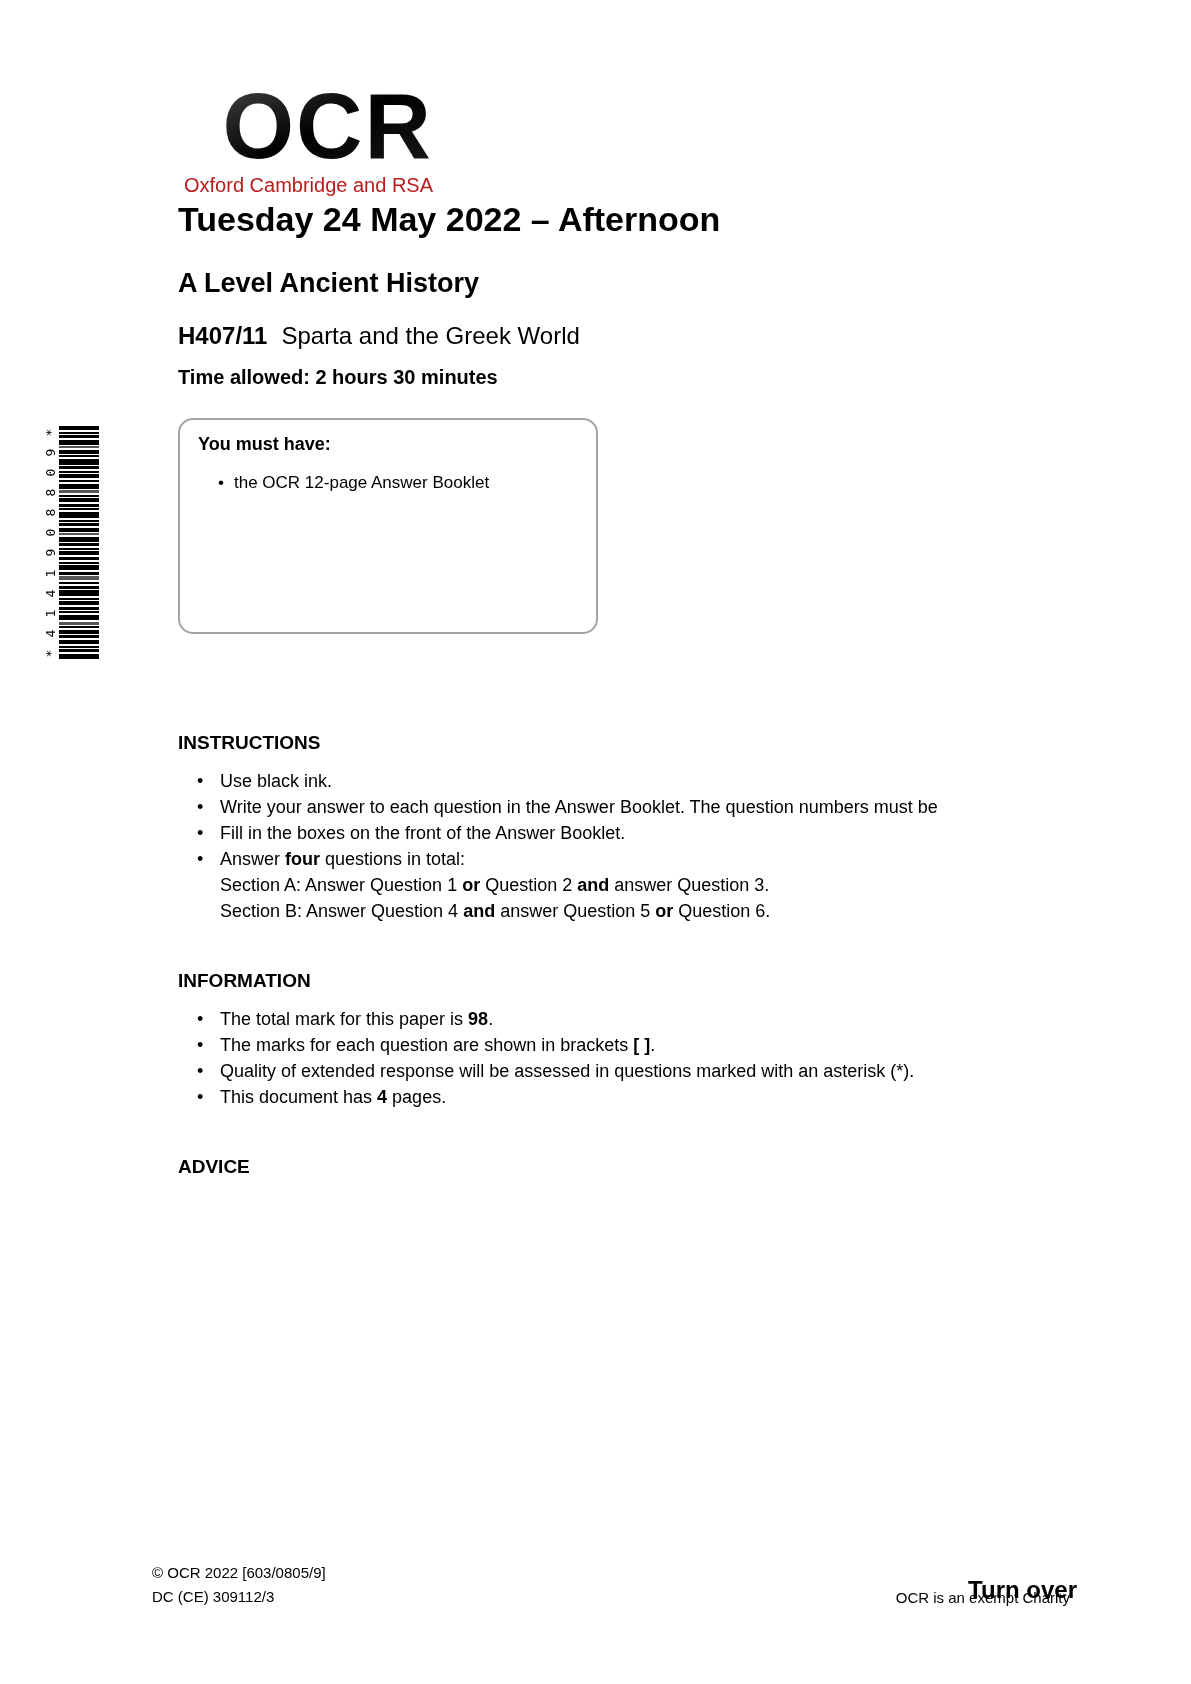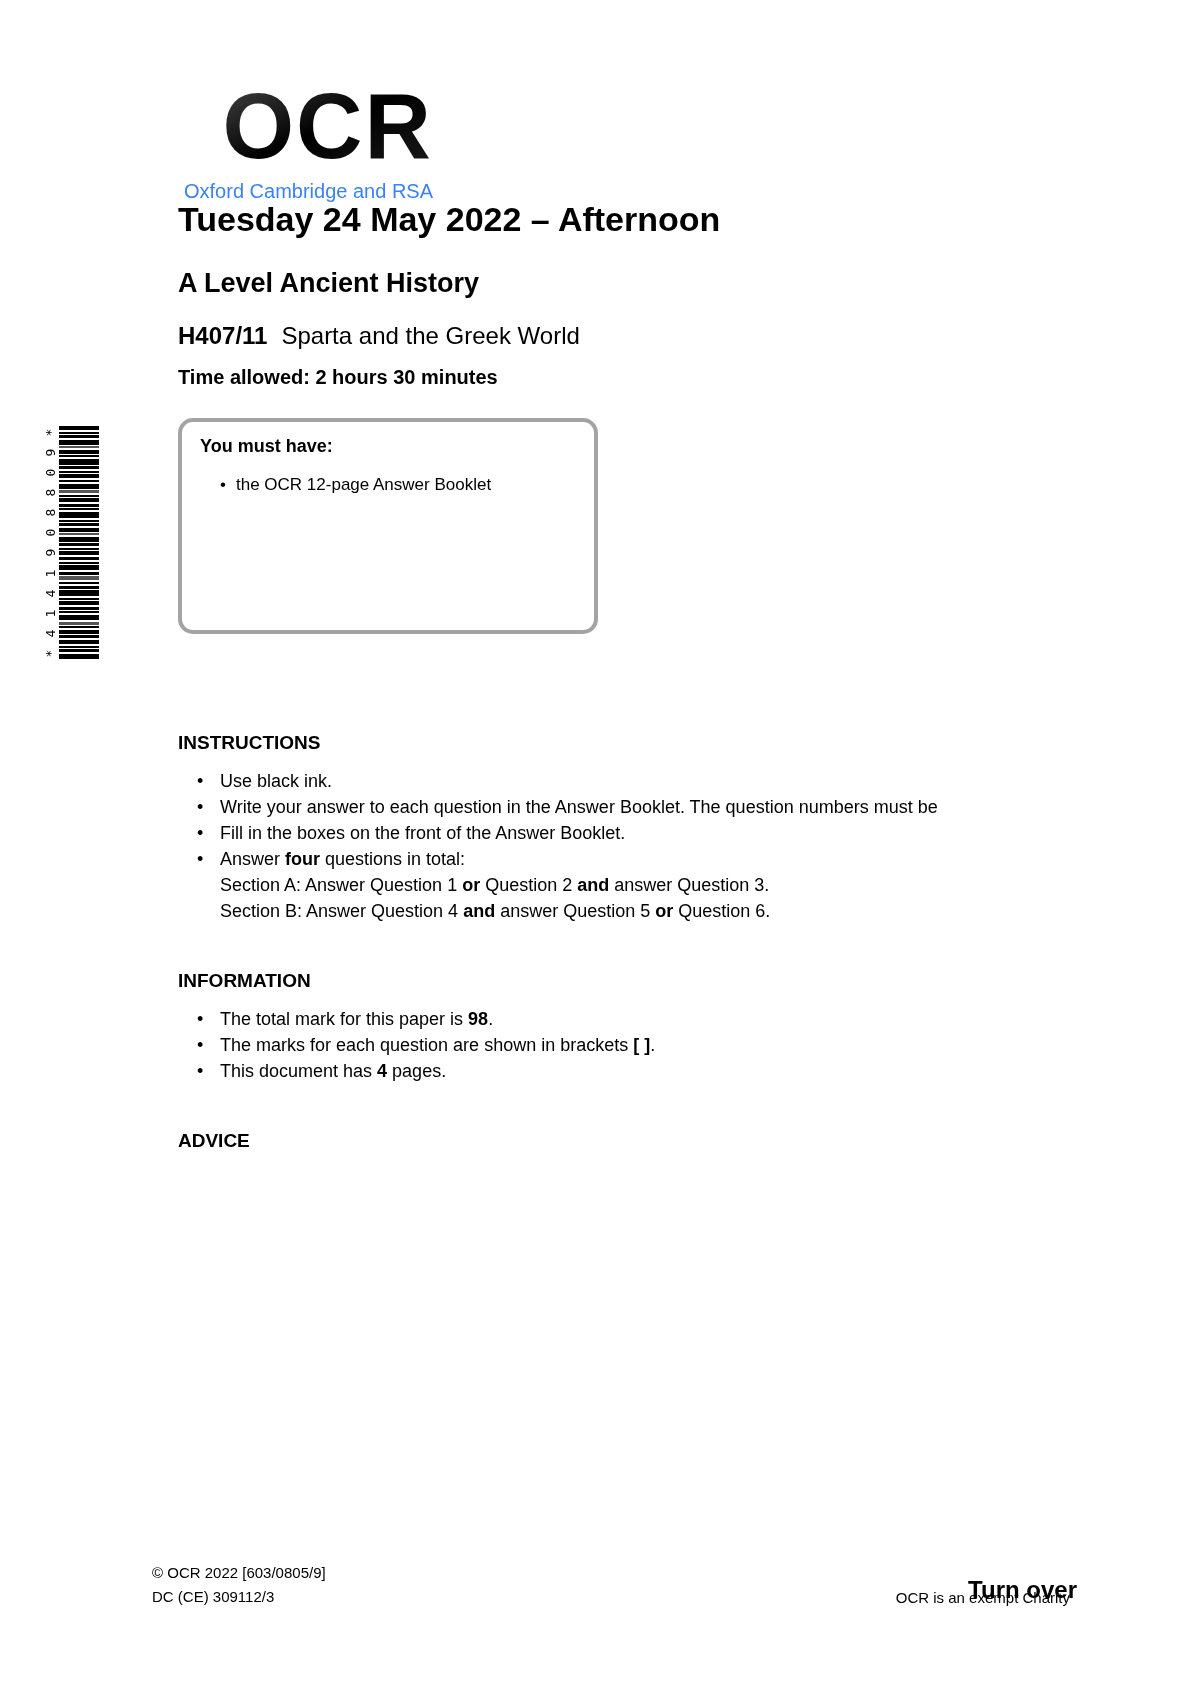--- a/index.html
+++ b/index.html
@@ -12,42 +12,42 @@
     margin:0 auto;
     overflow:hidden;
   }
   
   .logo{position:absolute;left:178px;top:80px;text-align:right;}
   .logo-text{
     font-size:92px;line-height:1;font-weight:bold;letter-spacing:2px;
     background:linear-gradient(155deg,#555 0%,#000 55%,#1a1a1a 100%);
     -webkit-background-clip:text;background-clip:text;color:transparent;
   }
-  .logo-sub{font-size:20px;margin-top:8px;margin-left:6px;color:#3b82f6;}
+  .logo-sub{font-size:20px;margin-top:2px;margin-left:6px;color:#b91c1c;}
   
   .hdr{position:absolute;left:178px;}
   .title{top:200px;font-size:34px;font-weight:bold;}
   .qual{top:268px;font-size:27px;font-weight:bold;}
   .paper{top:322px;font-size:24px;}
   .paper b{margin-right:14px;}
   .time{top:366px;font-size:20px;font-weight:bold;}
   
   .barcode{position:absolute;left:42px;top:426px;height:234px;display:flex;}
   .barcode-text{
     width:17px;height:234px;display:flex;flex-direction:column;
     justify-content:space-between;align-items:center;
     font-family:"DejaVu Sans Mono",monospace;font-size:13px;color:#000;
   }
   .barcode-text span{display:block;transform:rotate(-90deg);line-height:1;}
   .barcode-bars{width:40px;height:234px;overflow:hidden;}
   .barcode-bars div{width:100%;}
   
   .musthave{
     position:absolute;left:178px;top:418px;width:420px;height:216px;
-    border:4px solid #a3a3a3;border-radius:15px;box-sizing:border-box;
+    border:2px solid #a3a3a3;border-radius:15px;box-sizing:border-box;
     padding:14px 18px;
   }
   .musthave-title{font-size:18px;font-weight:bold;margin-bottom:4px;}
   .musthave ul{list-style:none;margin:16px;padding:0;}
   .musthave li{position:relative;padding-left:20px;font-size:17px;line-height:24px;}
   .musthave li::before{content:"•";position:absolute;left:4px;}
   
   .content{position:absolute;left:178px;top:730px;width:835px;}
   .section{margin-bottom:44px;}
   .sec-head{font-size:19px;font-weight:bold;line-height:26px;margin-bottom:4px;}
@@ -168,20 +168,21 @@
     </div>
 
     <div class="section">
       <div class="sec-head">INFORMATION</div>
       <ul>
 
           <li><span><div>The total mark for this paper is <b>98</b>.</div></span></li>
 
           <li><span><div>The marks for each question are shown in brackets <b>[ ]</b>.</div></span></li>
 
+          <li><span><div>Quality of extended response will be assessed in questions marked with an asterisk (*).</div></span></li>
 
           <li><span><div>This document has <b>4</b> pages.</div></span></li>
         </ul>
     </div>
 
     <div class="section">
       <div class="sec-head">ADVICE</div>
     </div>
 
   </div>

